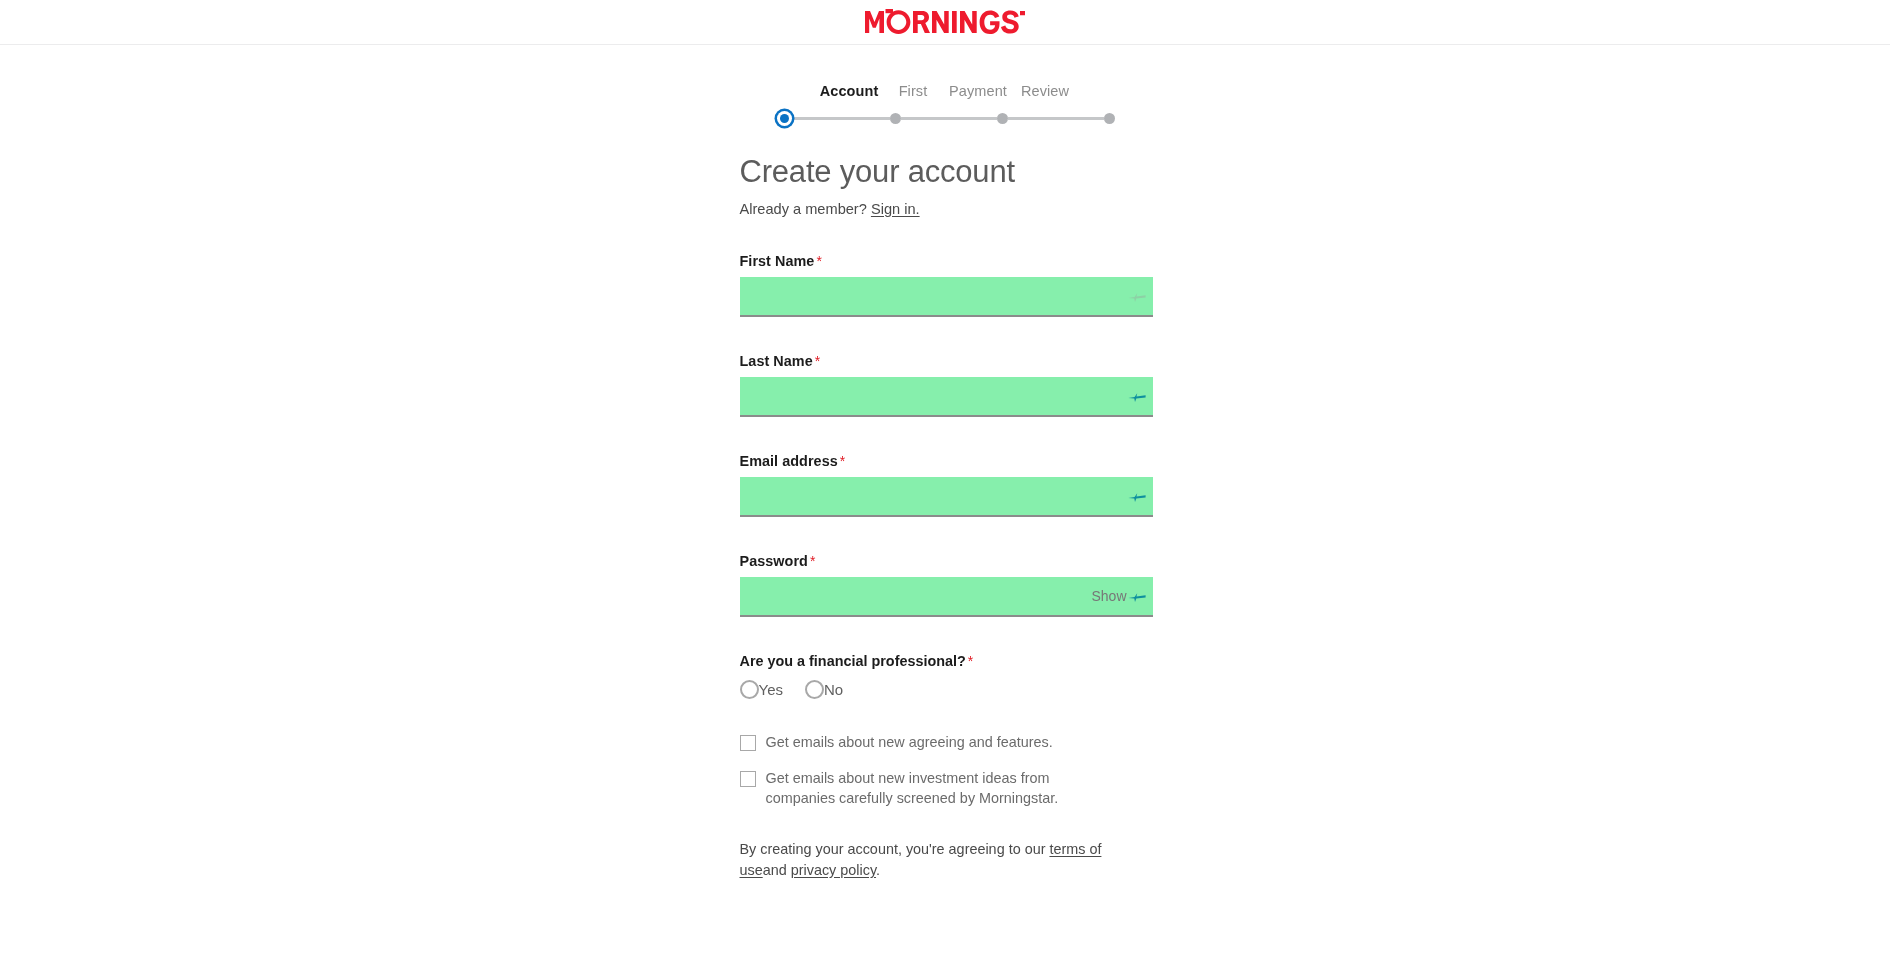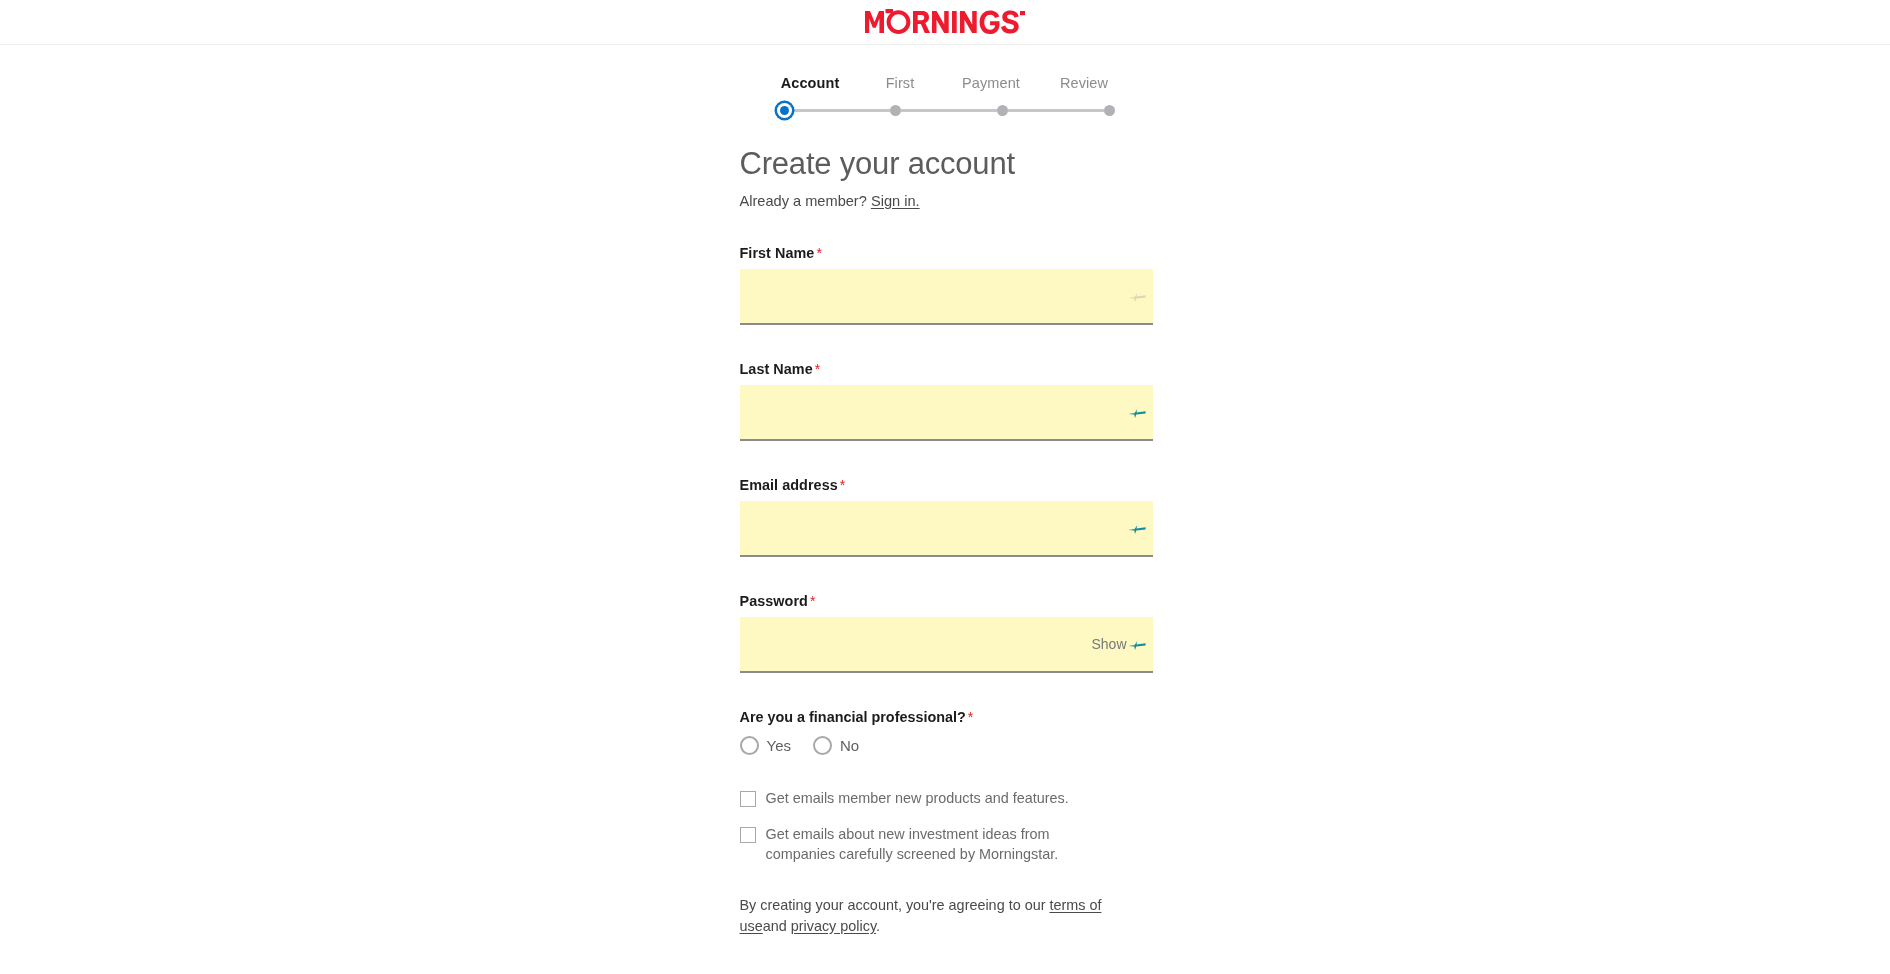--- a/index.html
+++ b/index.html
@@ -41,24 +41,25 @@
     margin-top: 30px;
     display: flex;
     justify-content: center;
   }
   .stepper {
     width: 340px;
     position: relative;
   }
   .stepper-labels {
     display: flex;
-    justify-content: space-between;
+    justify-content: center;
     align-items: flex-end;
     padding: 0;
     margin-bottom: 9px;
+    margin-top: 8px;
   }
   .step-label {
     font-size: 14.5px;
     color: #8c8c8c;
     letter-spacing: 0.1px;
     text-align: center;
     white-space: nowrap;
   }
   .step-label.is-active {
     color: #1c1c1c;
@@ -132,22 +133,22 @@
     letter-spacing: 0.05px;
   }
   .req-star {
     color: #e01b24;
     font-weight: normal;
     font-size: 14px;
     margin-left: 2px;
   }
   .input-shell {
     position: relative;
-    height: 56px;
-    background: #fef9c3;
+    height: 40px;
+    background: #86efac;
     border: none;
     border-bottom: 2px solid #8b8b8b;
     box-sizing: border-box;
   }
   .input-shell input {
     width: 100%;
     height: 100%;
     border: 0;
     outline: none;
     background: transparent;
@@ -188,21 +189,20 @@
   }
   .radio-row {
     display: flex;
     align-items: center;
     gap: 22px;
     margin-bottom: 34px;
   }
   .radio-item {
     display: flex;
     align-items: center;
-    gap: 8px;
     cursor: pointer;
   }
   .radio-circle {
     width: 19px;
     height: 19px;
     border: 2px solid #a8a8a8;
     border-radius: 50%;
     background: #ffffff;
     box-sizing: border-box;
     flex: 0 0 auto;
@@ -379,21 +379,21 @@
       <span class="radio-text">Yes</span>
     </label>
     <label class="radio-item">
       <span class="radio-circle"></span>
       <span class="radio-text">No</span>
     </label>
   </div>
 
   <label class="check-item">
     <span class="check-box"></span>
-    <span class="check-text">Get emails member new products and features.</span>
+    <span class="check-text">Get emails about new agreeing and features.</span>
   </label>
 
   <label class="check-item">
     <span class="check-box"></span>
     <span class="check-text">Get emails about new investment ideas from companies carefully screened by Morningstar.</span>
   </label>
 
   <p class="terms-text">
     <span>By creating your account, you're agreeing to our</span>
     <a class="link-underline" href="#">terms of use</a><span>and</span>

